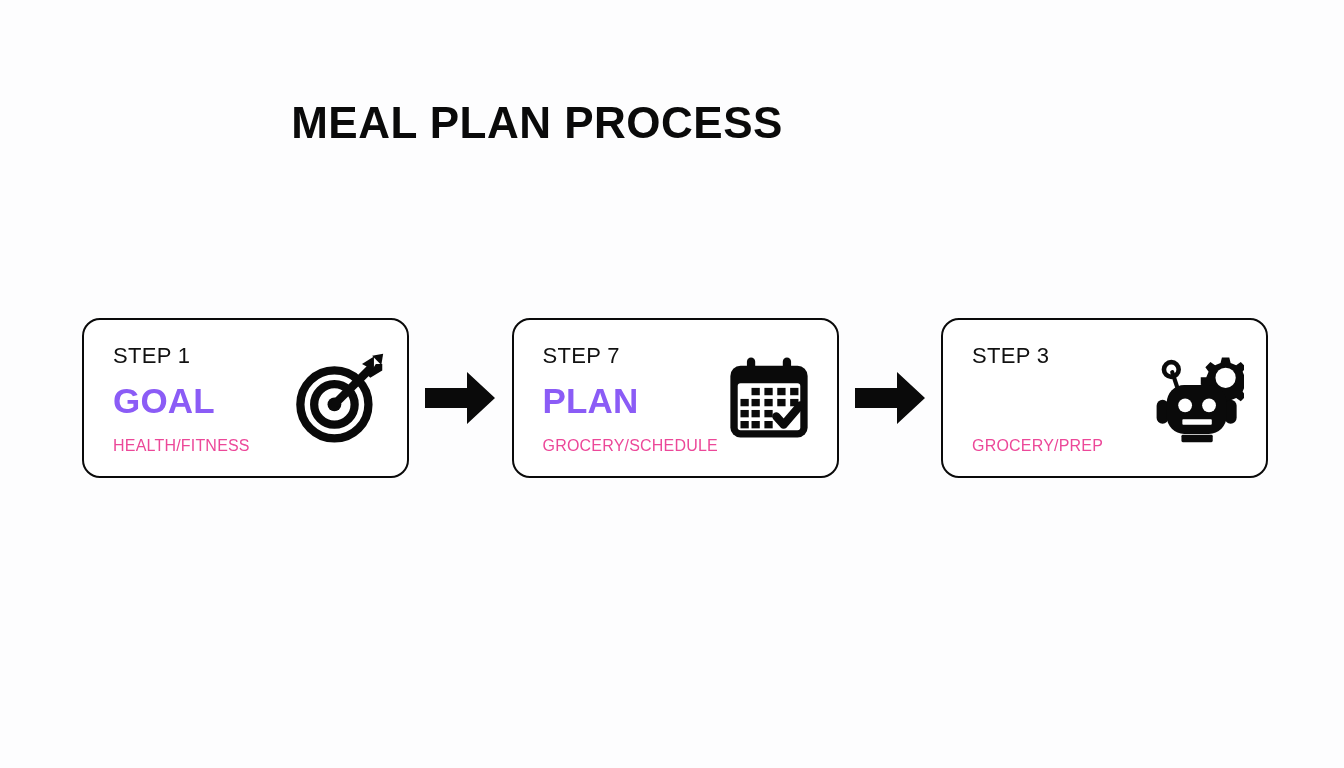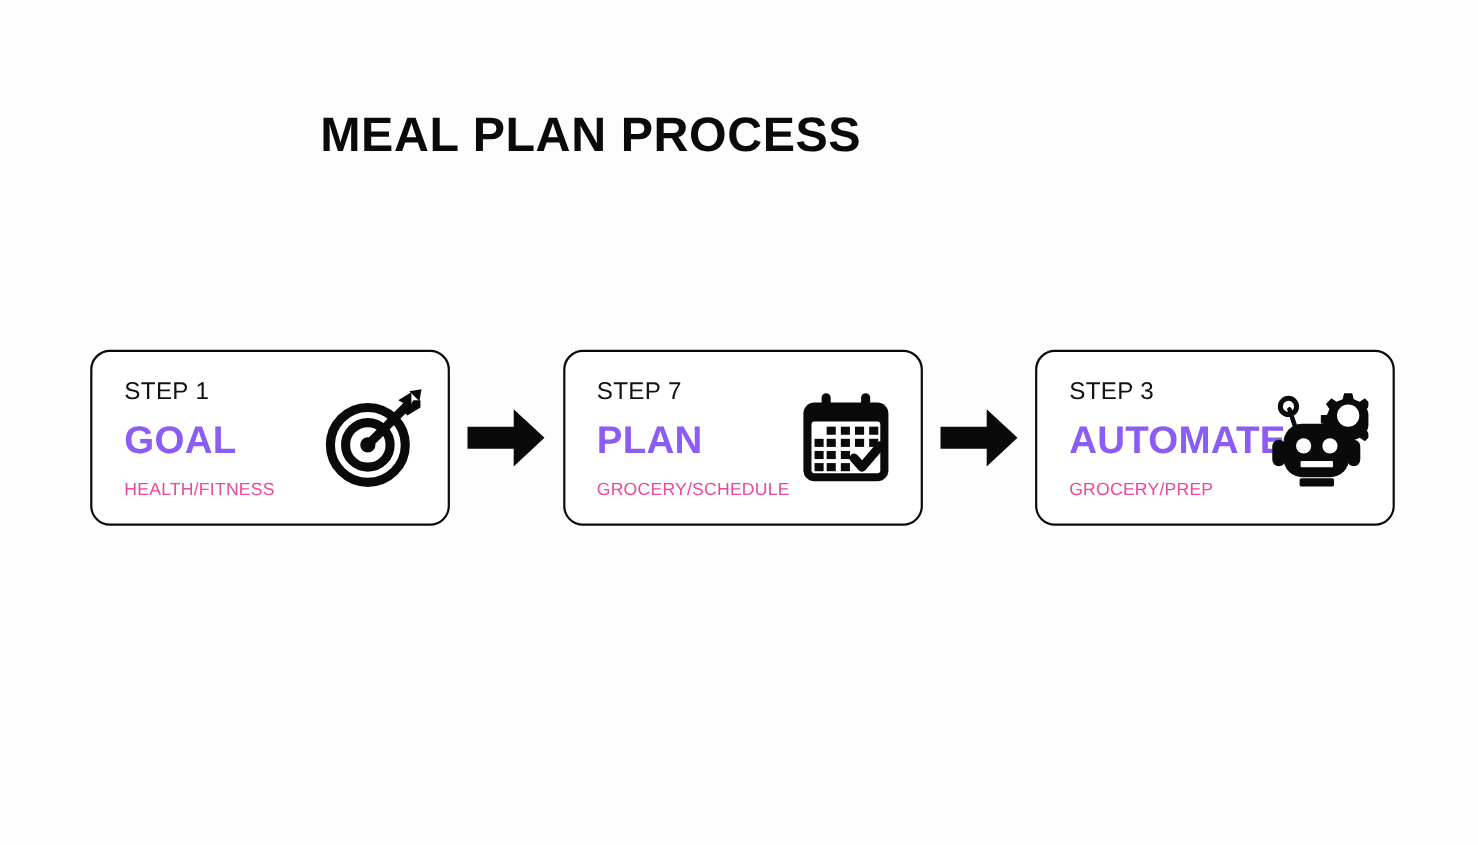--- a/index.html
+++ b/index.html
@@ -183,21 +183,20 @@
   </div>
 
   <div class="arrow">
     <svg viewBox="0 0 74 60" xmlns="http://www.w3.org/2000/svg">
       <path d="M2 20 L44 20 L44 4 L72 30 L44 56 L44 40 L2 40 Z" fill="#0a0a0a"></path>
     </svg>
   </div>
 
   <div class="card">
     <div class="card-step">STEP 3</div>
-    <div class="card-title">AUTOMATE</div>
     <div class="card-sub">GROCERY/PREP</div>
     <span class="card-icon">
       <svg viewBox="0 0 100 100" xmlns="http://www.w3.org/2000/svg">
 
         <g fill="#0a0a0a">
           <path d="M76 6 h8 l1.5 6 6 2.5 5-3.5 5.5 5.5 -3.5 5 2.5 6 6 1.5 v8 h-6 l-2.5 6 3.5 5 -5.5 5.5 -5-3.5 -6 2.5 -1.5 6 h-8 l-1.5-6 -6-2.5 -5 3.5 -5.5-5.5 3.5-5 -2.5-6 -6-1.5 v-8 h6 l2.5-6 -3.5-5 5.5-5.5 5 3.5 6-2.5 Z"></path>
         </g>
         <circle cx="80" cy="28" r="11" fill="#ffffff"></circle>
 
         <path d="M22 22 L30 46" stroke="#0a0a0a" stroke-width="4.5" stroke-linecap="round" fill="none"></path>

